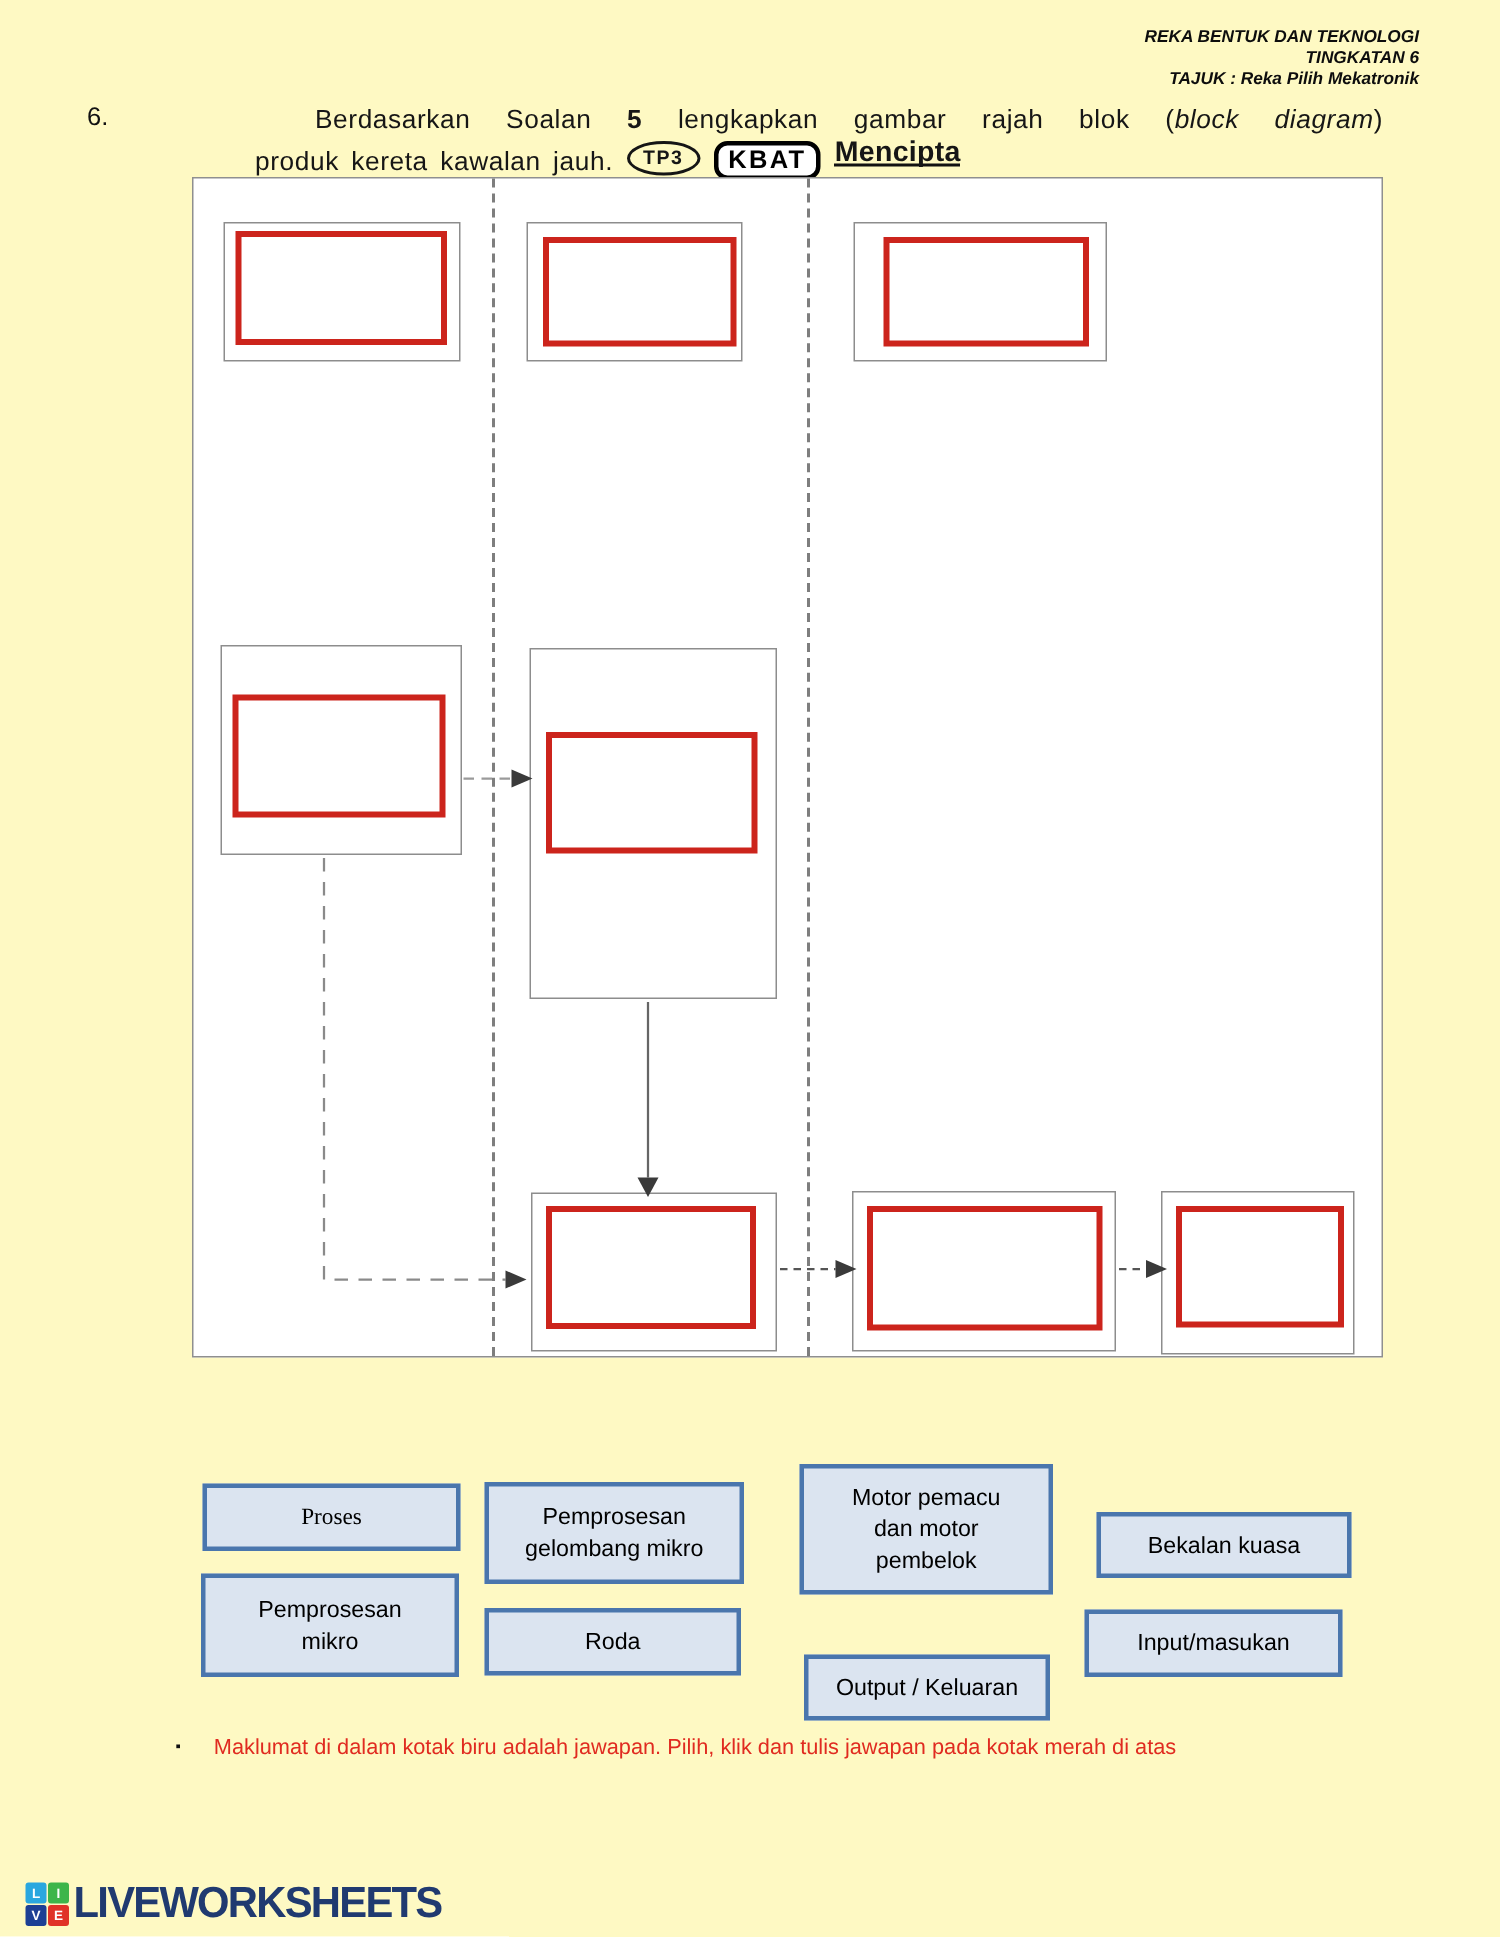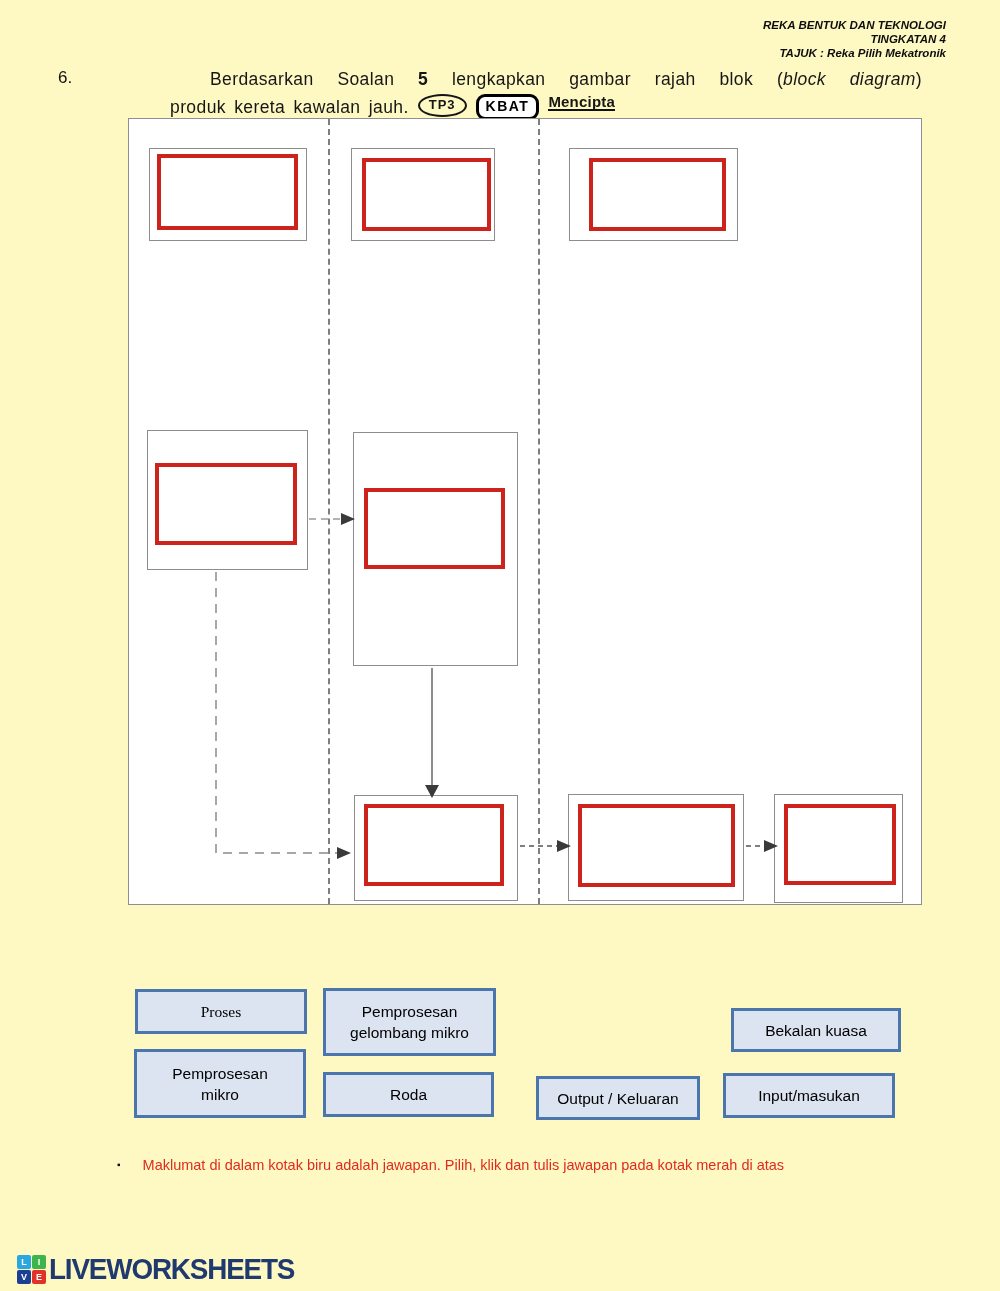--- a/index.html
+++ b/index.html
@@ -15,23 +15,23 @@
   .qnum { position:absolute; left:58px; top:68px; font-size:17px; }
   .qtext { position:absolute; left:170px; top:66px; width:752px; font-size:17.5px;
            letter-spacing:0.4px; word-spacing:3px; line-height:27px; color:#161616; }
   .qline1 { text-align:justify; text-align-last:justify;margin-left:40px; }
   .qline2 { margin-top:1px; display:flex; align-items:flex-start; gap:9px; }
   .b { font-weight:bold; }
   .i { font-style:italic; }
   .tp3 { display:inline-block; border:2px solid #151515; border-radius:50%;
          padding:0px 9px 1px 9px; font-size:13px; font-weight:bold; letter-spacing:1px; line-height:18px; }
   .kbat { display:inline-block; border:3px solid #000; border-radius:9px; background:#fff;
-          padding:0px 7px 1px 7px; font-size:14px; font-weight:900; letter-spacing:1.5px;
+          padding:0px 7px 1px 7px; font-size:17px; font-weight:900; letter-spacing:1.5px;
           line-height:19px; color:#000; }
-  .mencipta { font-size:15px; font-weight:bold; letter-spacing:0.2px;
+  .mencipta { font-size:19px; font-weight:bold; letter-spacing:0.2px;
               border-bottom:2px solid #111; line-height:15px; }
 
   
   .canvas { position:absolute; left:128px; top:118px; width:794px; height:787px;
             border:1px solid #8f8f8f; background:#fff; }
   .divider { position:absolute; top:0; height:100%; width:0; border-left:2px dashed #7e7e7e; }
   .slot { position:absolute; border:1px solid #8d8d8d; background:#fff; }
   .redbox { position:absolute; border:4px solid #cc241c; background:#fff; cursor:text; }
   .arrows { position:absolute; left:0; top:0; pointer-events:none; }
 
@@ -55,21 +55,21 @@
   .logo-text { font-size:29px; font-weight:bold; color:#203a70; letter-spacing:-1.2px;
                transform:scaleX(0.96); transform-origin:left center; }
 </style>
 </head>
 <body>
 
 <div class="page">
 
   <div class="hdr">
     <div>REKA BENTUK DAN TEKNOLOGI</div>
-    <div>TINGKATAN 4</div>
+    <div>TINGKATAN 6</div>
     <div>TAJUK : Reka Pilih Mekatronik</div>
   </div>
 
   <div class="qnum">6.</div>
 
   <div class="qtext">
     <div class="qline1"><span>Berdasarkan Soalan </span><span class="b">5</span><span> lengkapkan gambar rajah blok (</span><span class="i">block diagram</span><span>)</span></div>
     <div class="qline2">
       <span>produk kereta kawalan jauh.</span>
       <span class="tp3">TP3</span>
@@ -133,31 +133,36 @@
     </svg>
   </div>
 
   <div class="option" style="left:135px; top:989px; width:172px; height:45px;font-family:Liberation Serif, serif;">
       <span>Proses</span>
     </div>
   <div class="option" style="left:323px; top:988px; width:173px; height:68px;">
       <span>Pemprosesan
 gelombang mikro</span>
     </div>
+  <div class="option" style="left:533px; top:976px; width:169px; height:87px;">
+      <span>Motor pemacu
+dan motor
+pembelok</span>
+    </div>
   <div class="option" style="left:731px; top:1008px; width:170px; height:44px;">
       <span>Bekalan kuasa</span>
     </div>
   <div class="option" style="left:134px; top:1049px; width:172px; height:69px;">
       <span>Pemprosesan
 mikro</span>
     </div>
   <div class="option" style="left:323px; top:1072px; width:171px; height:45px;">
       <span>Roda</span>
     </div>
-  <div class="option" style="left:536px; top:1076px; width:164px; height:44px;">
+  <div class="option" style="left:536px; top:1103px; width:164px; height:44px;">
       <span>Output / Keluaran</span>
     </div>
   <div class="option" style="left:723px; top:1073px; width:172px; height:45px;">
       <span>Input/masukan</span>
     </div>
 
   <div class="note">
     <span class="bullet">▪</span>
     <span class="txt">Maklumat di dalam kotak biru adalah jawapan. Pilih, klik dan tulis jawapan pada kotak merah di atas</span>
   </div>

